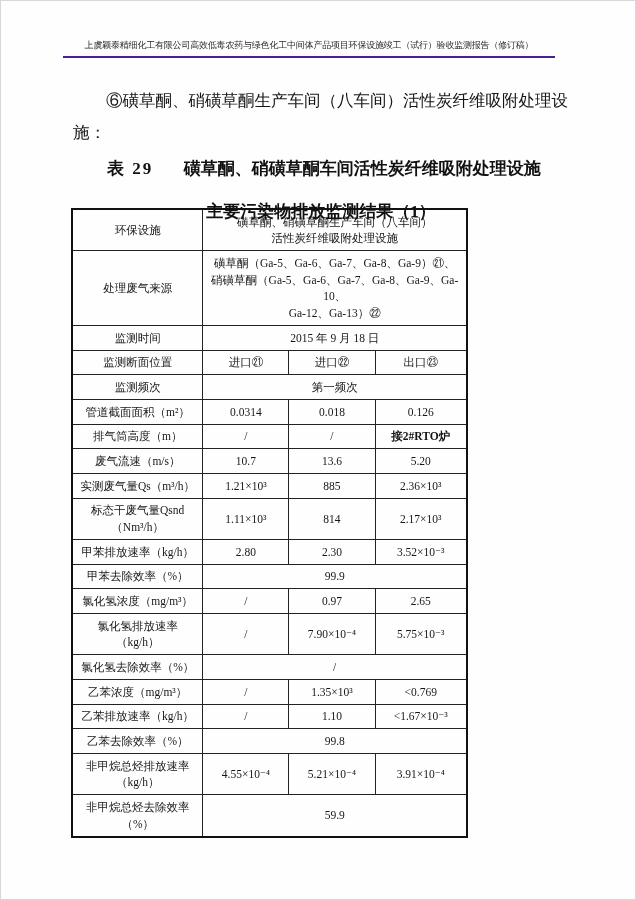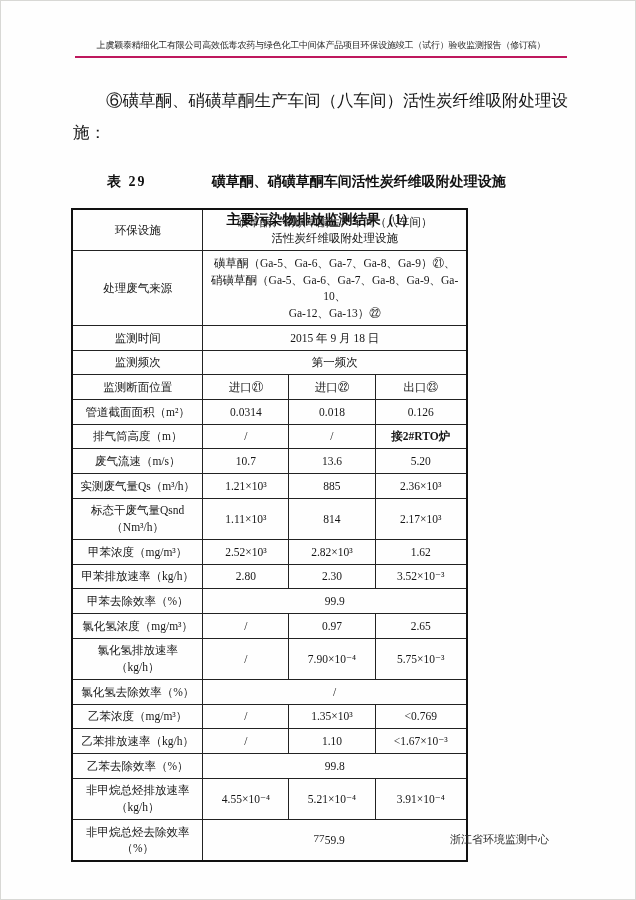--- a/index.html
+++ b/index.html
@@ -8,39 +8,39 @@
     width:636px;height:900px;
     background:#fefefe;
     font-family:"Liberation Serif","DejaVu Serif",serif;
     color:#1c1c1c;
     overflow:hidden;
     box-sizing:border-box;
     border:1px solid #d8d8d5;
   }
   
   .doc-header{
-    position:absolute;top:38px;left:74px;width:492px;
+    position:absolute;top:38px;left:62px;width:492px;
     text-align:center;
     font-size:9px;
     color:#2a2a2a;
     letter-spacing:-0.2px;
-    border-bottom:2px solid #be185d;
+    border-bottom:2px solid #4c1d95;
     padding-bottom:4px;
     white-space:nowrap;
   }
   
   .body-text{
     position:absolute;top:84px;left:72px;width:500px;
     font-size:16.5px;line-height:32px;color:#151515;
   }
   .body-text p{margin:0;text-indent:2em;}
   
   .caption{
-    position:absolute;top:172px;left:70px;width:500px;
-    font-size:14px;font-weight:bold;color:#111;
+    position:absolute;top:156px;left:70px;width:500px;
+    font-size:17px;font-weight:bold;color:#111;
   }
   .caption-row1{display:flex;align-items:baseline;}
   .caption-label{margin-left:36px;letter-spacing:2px;}
   .caption-title{flex:1;text-align:center;}
   .caption-row2{text-align:center;margin-top:20px;}
   
   .tbl-wrap{position:absolute;top:207px;left:70px;width:397px;}
   table.monitor{
     border-collapse:collapse;width:100%;
     font-size:11.5px;color:#161616;
@@ -96,30 +96,30 @@
             <td class="label-cell">处理废气来源</td>
             <td class="" colspan="3">磺草酮（Ga-5、Ga-6、Ga-7、Ga-8、Ga-9）㉑、
 硝磺草酮（Ga-5、Ga-6、Ga-7、Ga-8、Ga-9、Ga-10、
 Ga-12、Ga-13）㉒</td>
           </tr>
           <tr>
             <td class="label-cell">监测时间</td>
             <td class="" colspan="3">2015 年 9 月 18 日</td>
           </tr>
           <tr>
-            <td class="label-cell">监测频次</td>
-            <td class="" colspan="3">第一频次</td>
-          </tr>
-          <tr>
             <td class="label-cell">监测断面位置</td>
             <td class="c1">进口㉑</td>
             <td class="c2">进口㉒</td>
             <td class="c3">出口㉓</td>
           </tr>
           <tr>
+            <td class="label-cell">监测频次</td>
+            <td class="" colspan="3">第一频次</td>
+          </tr>
+          <tr>
             <td class="label-cell">管道截面面积（m²）</td>
             <td class="c1">0.0314</td>
             <td class="c2">0.018</td>
             <td class="c3">0.126</td>
           </tr>
           <tr>
             <td class="label-cell">排气筒高度（m）</td>
             <td class="c1">/</td>
             <td class="c2">/</td>
             <td class="c3 bold">接2#RTO炉</td>
@@ -136,26 +136,20 @@
             <td class="c2">885</td>
             <td class="c3">2.36×10³</td>
           </tr>
           <tr>
             <td class="label-cell">标态干废气量Qsnd（Nm³/h）</td>
             <td class="c1">1.11×10³</td>
             <td class="c2">814</td>
             <td class="c3">2.17×10³</td>
           </tr>
           <tr>
-            <td class="label-cell">甲苯浓度（mg/m³）</td>
-            <td class="c1">2.52×10³</td>
-            <td class="c2">2.82×10³</td>
-            <td class="c3">1.62</td>
-          </tr>
-          <tr>
             <td class="label-cell">甲苯排放速率（kg/h）</td>
             <td class="c1">2.80</td>
             <td class="c2">2.30</td>
             <td class="c3">3.52×10⁻³</td>
           </tr>
           <tr>
             <td class="label-cell">甲苯去除效率（%）</td>
             <td class="" colspan="3">99.9</td>
           </tr>
           <tr>
@@ -197,18 +191,14 @@
             <td class="c3">3.91×10⁻⁴</td>
           </tr>
           <tr>
             <td class="label-cell">非甲烷总烃去除效率（%）</td>
             <td class="" colspan="3">59.9</td>
           </tr>
         </tbody>
     </table>
   </div>
 
-  <div class="footer">
-    <span class="page-number">77</span>
-    <span class="org-name">浙江省环境监测中心</span>
-  </div>
 
 </div>
 
 </body></html>

